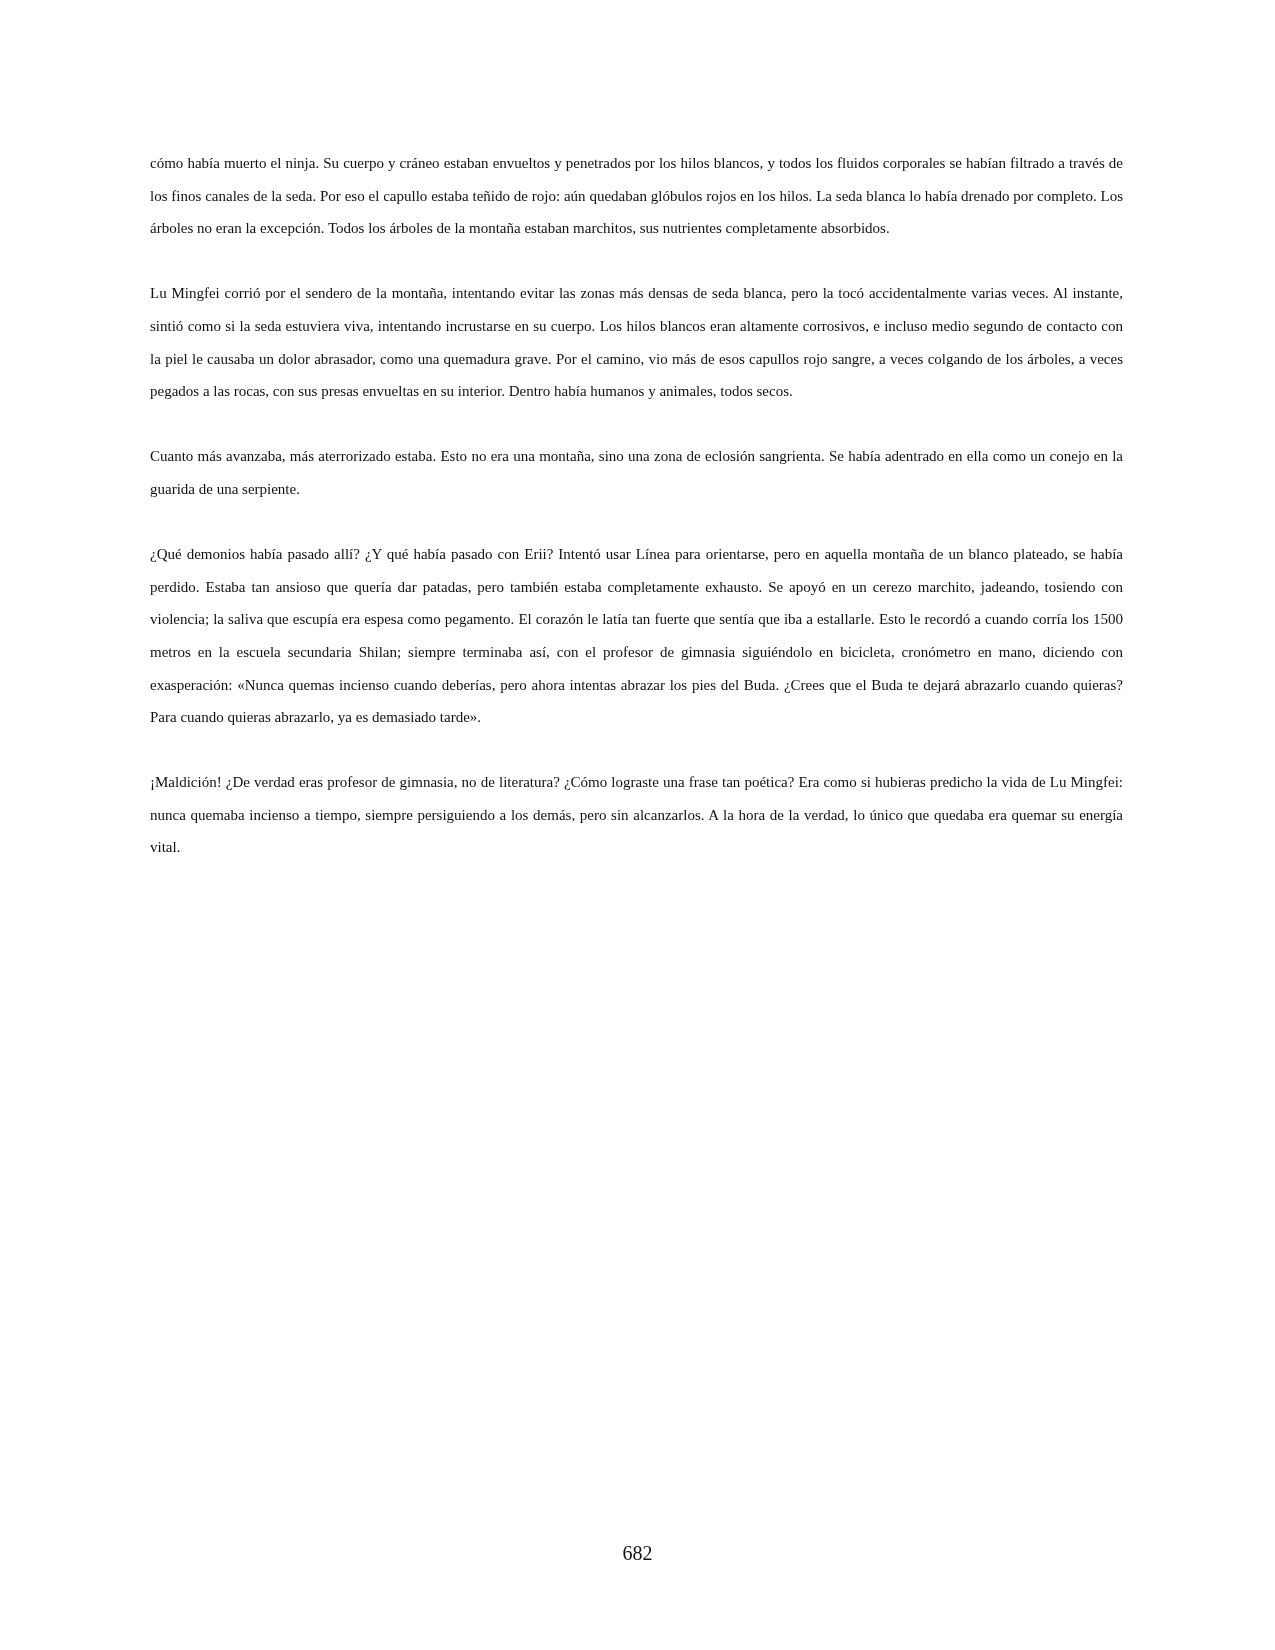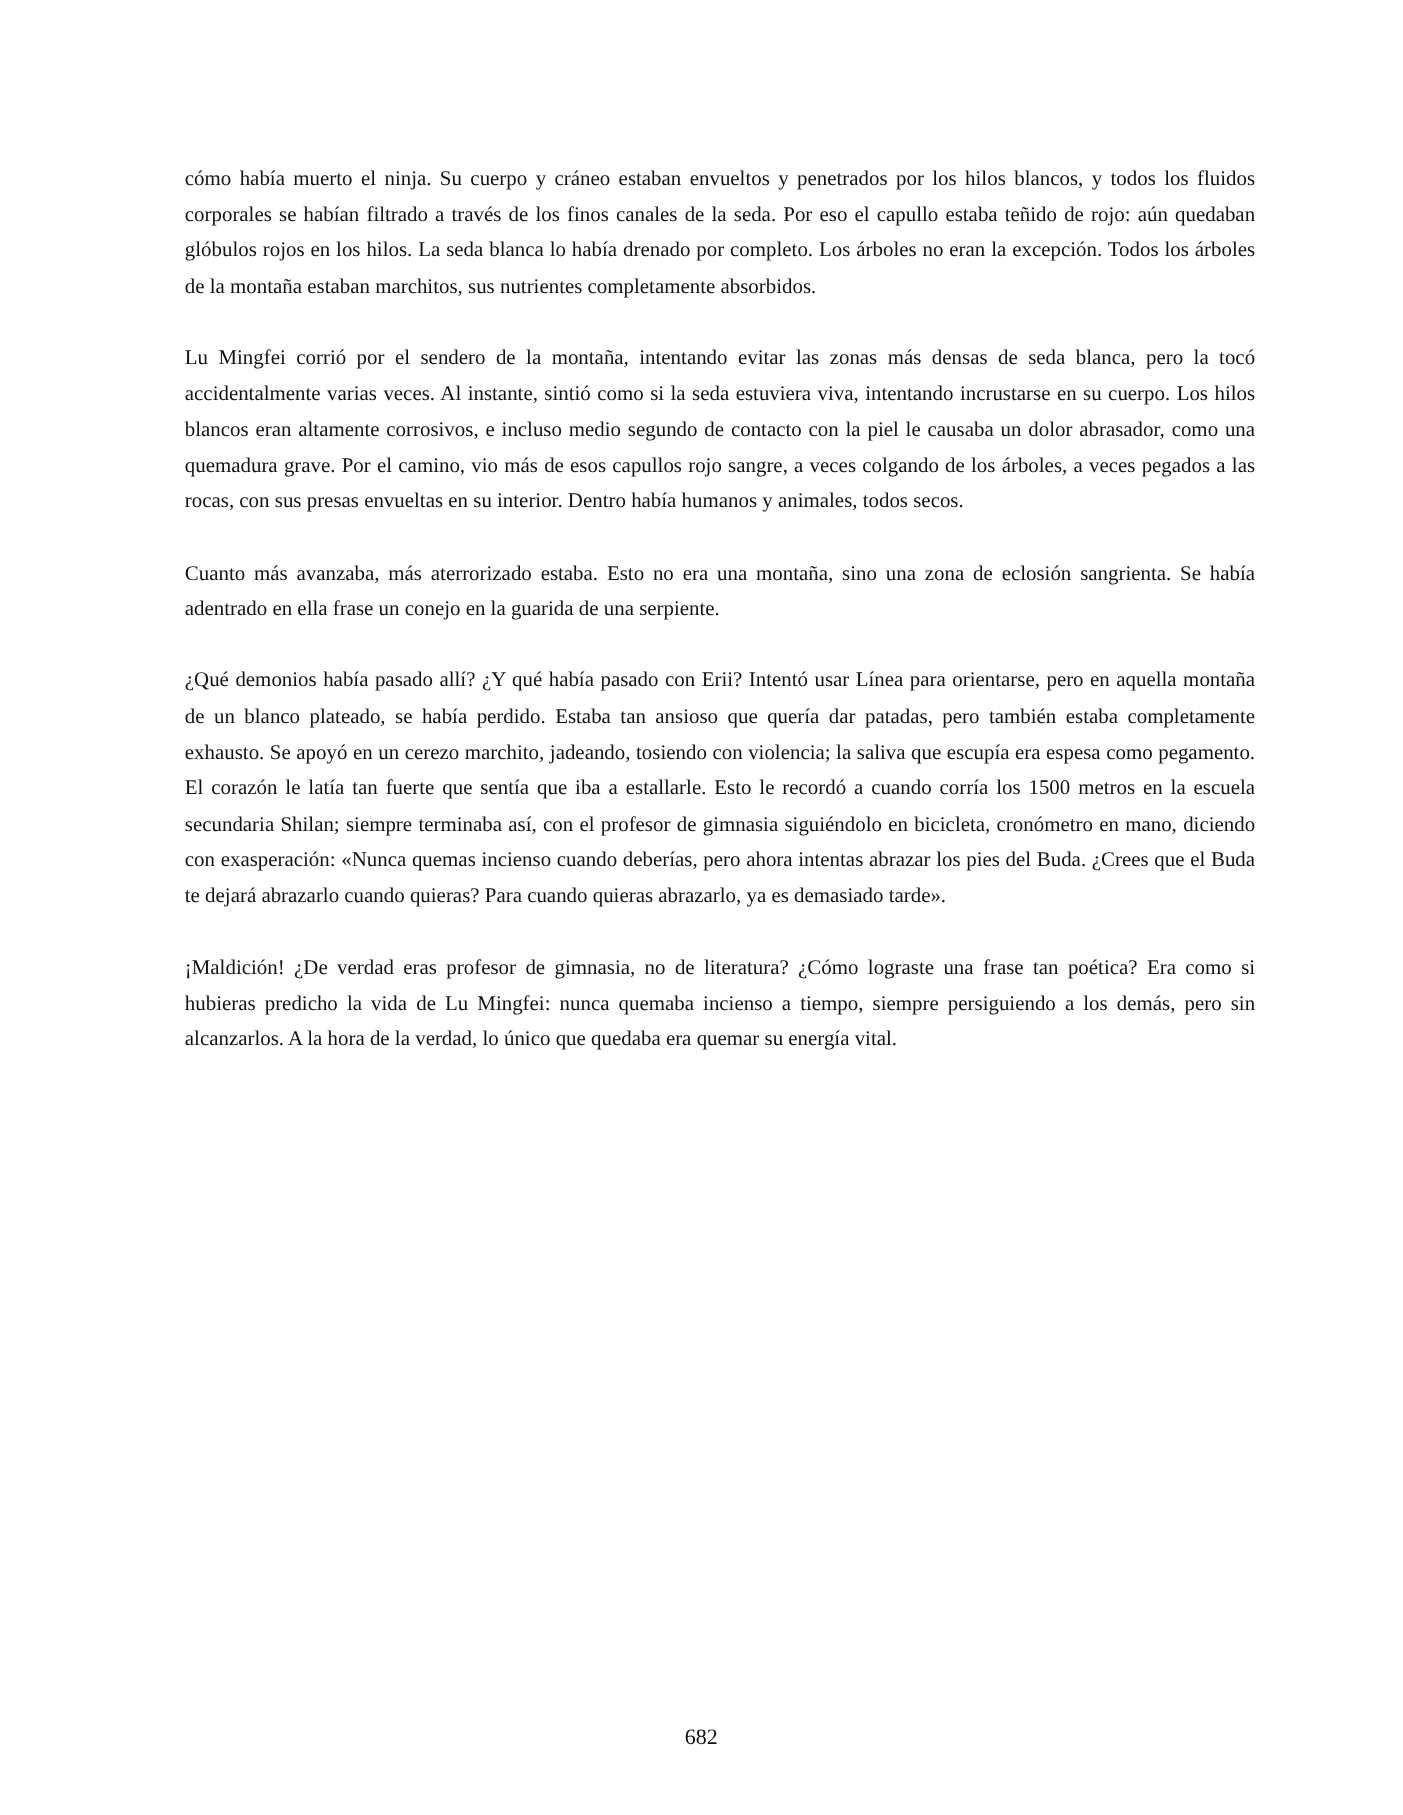--- a/index.html
+++ b/index.html
@@ -21,49 +21,47 @@
       top: 0;
       width: 1275px;
       height: 1650px;
       background: #ffffff;
     }
     .body-text {
       position: absolute;
       left: 150px;
       top: 147px;
       width: 973px;
-      font-size: 19px;
+      font-size: 15px;
       line-height: 32.6px;
-      margin-left: 18px;
     }
     .para {
       margin: 0 0 32.6px 0;
       text-align: justify;
       text-justify: inter-word;
       hyphens: none;
     }
     .para:last-child {
       margin-bottom: 0;
     }
     .page-number {
       position: absolute;
       left: 0;
       width: 1275px;
       top: 1540px;
       text-align: center;
       font-size: 20px;
       line-height: 26px;
-      margin-top: 26px;
     }
   </style>
 </head>
 <body>
 
 <div class="page">
   <div class="body-text">
     <p class="para">cómo había muerto el ninja. Su cuerpo y cráneo estaban envueltos y penetrados por los hilos blancos, y todos los fluidos corporales se habían filtrado a través de los finos canales de la seda. Por eso el capullo estaba teñido de rojo: aún quedaban glóbulos rojos en los hilos. La seda blanca lo había drenado por completo. Los árboles no eran la excepción. Todos los árboles de la montaña estaban marchitos, sus nutrientes completamente absorbidos.</p>
     <p class="para">Lu Mingfei corrió por el sendero de la montaña, intentando evitar las zonas más densas de seda blanca, pero la tocó accidentalmente varias veces. Al instante, sintió como si la seda estuviera viva, intentando incrustarse en su cuerpo. Los hilos blancos eran altamente corrosivos, e incluso medio segundo de contacto con la piel le causaba un dolor abrasador, como una quemadura grave. Por el camino, vio más de esos capullos rojo sangre, a veces colgando de los árboles, a veces pegados a las rocas, con sus presas envueltas en su interior. Dentro había humanos y animales, todos secos.</p>
-    <p class="para">Cuanto más avanzaba, más aterrorizado estaba. Esto no era una montaña, sino una zona de eclosión sangrienta. Se había adentrado en ella frase un conejo en la guarida de una serpiente.</p>
+    <p class="para">Cuanto más avanzaba, más aterrorizado estaba. Esto no era una montaña, sino una zona de eclosión sangrienta. Se había adentrado en ella como un conejo en la guarida de una serpiente.</p>
     <p class="para">¿Qué demonios había pasado allí? ¿Y qué había pasado con Erii? Intentó usar Línea para orientarse, pero en aquella montaña de un blanco plateado, se había perdido. Estaba tan ansioso que quería dar patadas, pero también estaba completamente exhausto. Se apoyó en un cerezo marchito, jadeando, tosiendo con violencia; la saliva que escupía era espesa como pegamento. El corazón le latía tan fuerte que sentía que iba a estallarle. Esto le recordó a cuando corría los 1500 metros en la escuela secundaria Shilan; siempre terminaba así, con el profesor de gimnasia siguiéndolo en bicicleta, cronómetro en mano, diciendo con exasperación: «Nunca quemas incienso cuando deberías, pero ahora intentas abrazar los pies del Buda. ¿Crees que el Buda te dejará abrazarlo cuando quieras? Para cuando quieras abrazarlo, ya es demasiado tarde».</p>
     <p class="para">¡Maldición! ¿De verdad eras profesor de gimnasia, no de literatura? ¿Cómo lograste una frase tan poética? Era como si hubieras predicho la vida de Lu Mingfei: nunca quemaba incienso a tiempo, siempre persiguiendo a los demás, pero sin alcanzarlos. A la hora de la verdad, lo único que quedaba era quemar su energía vital.</p>
   </div>
   <div class="page-number">682</div>
 </div>
 
 </body></html>

